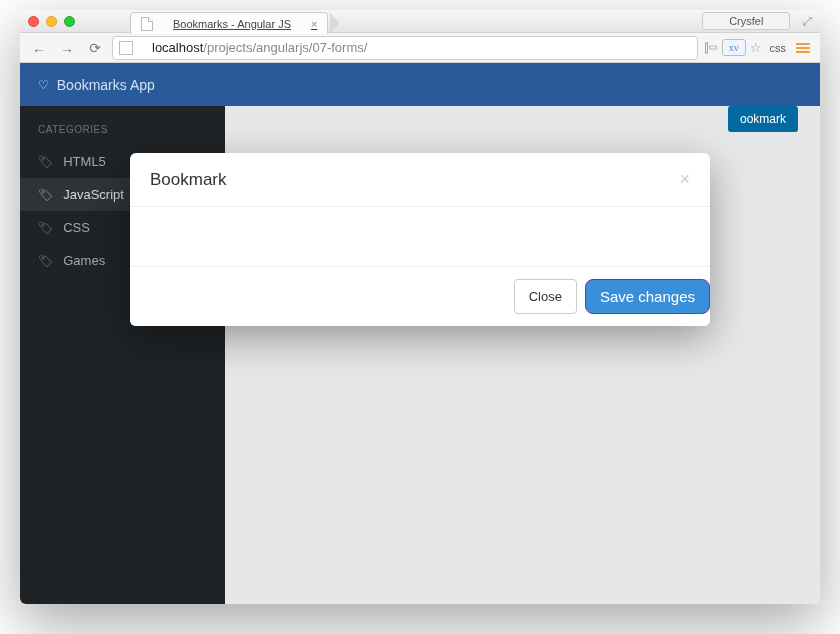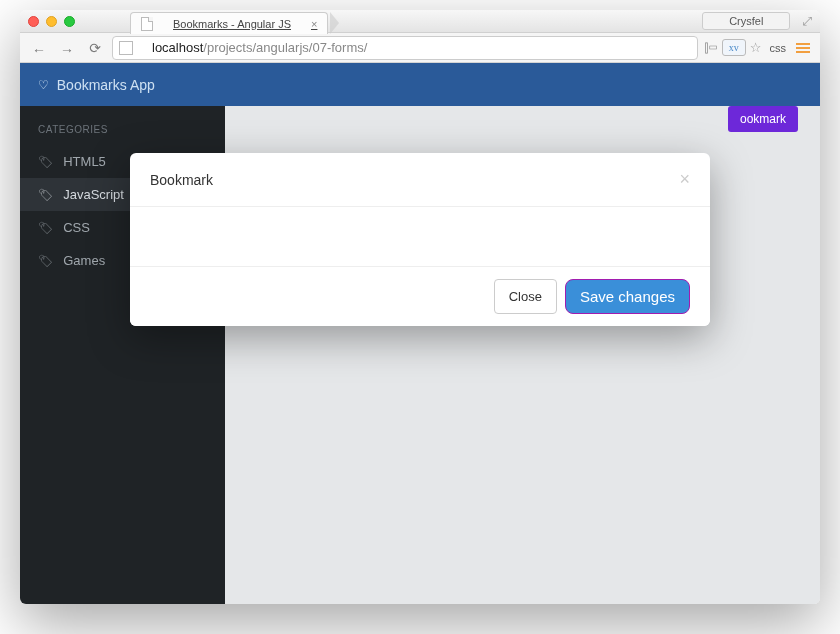--- a/index.html
+++ b/index.html
@@ -80,37 +80,37 @@
       width:205px; background:#1f2326; color:#8c9398; padding:14px 0; font-size:13px;
     }
     .sb-title { padding:4px 18px 10px; font-size:10px; letter-spacing:.5px; color:#6c737a;}
     .sb-item { display:flex; align-items:center; gap:10px; padding:9px 18px; color:#a0a7ad; }
     .sb-item.active { background:#2e3338; color:#d4d9de; }
     .tag { font-size:12px; opacity:.65; }
     .content { flex:1; padding:18px 22px; position:relative;}
     .bk-link { color:#3a78b5; font-size:13px; }
     .bk-url { color:#9aa2a9; font-size:12px; margin-top:2px;}
     .new-bk {
-      position:absolute; right:22px; top:0; background:#6d28d9; color:#fff;
+      position:absolute; right:22px; top:0; background:#0369a1; color:#fff;
       font-size:12px; padding:6px 12px; border-radius:3px;
     }
     .modal-back {
       position:absolute; inset:0;
     }
     .modal {
       position:absolute; left:110px; top:90px; width:580px;
       background:#fff; border-radius:6px;
       box-shadow:0 12px 40px rgba(0,0,0,.35);
       overflow:hidden;
     }
     .m-head { padding:16px 20px; border-bottom:1px solid #eee; display:flex; align-items:center;}
-    .m-title { font-size:14px; color:#333; font-weight:400;}
+    .m-title { font-size:17px; color:#333; font-weight:400;}
     .m-close { margin-left:auto; color:#ccc; font-size:18px; }
     .m-body { height:60px; border-bottom:1px solid #eee; }
-    .m-foot { padding:12px 20px; display:flex; justify-content:flex-end; gap:8px; background:#fff;}
+    .m-foot { padding:12px 0; display:flex; justify-content:flex-end; gap:8px; background:#fff;}
     .btn-d { padding:8px 14px; border:1px solid #ccc; background:#fff; border-radius:4px; font-size:13px; color:#333;}
     .btn-p { padding:8px 14px; background:#3a8fd9; border:1px solid #a21caf; color:#fff; border-radius:8px; font-size:15px;}
     .full-icon { margin-left:6px; color:#999; font-size:12px;}
     .file-page-icon{width:12px;height:14px;border:1px solid #bbb;display:inline-block;position:relative;background:#fff;}
     .file-page-icon::after{content:"";position:absolute;top:-1px;right:-1px;width:4px;height:4px;background:#f5f5f5;border-left:1px solid #bbb;border-bottom:1px solid #bbb;}
   </style>
 </head>
 <body>
 
 <div class="window">

